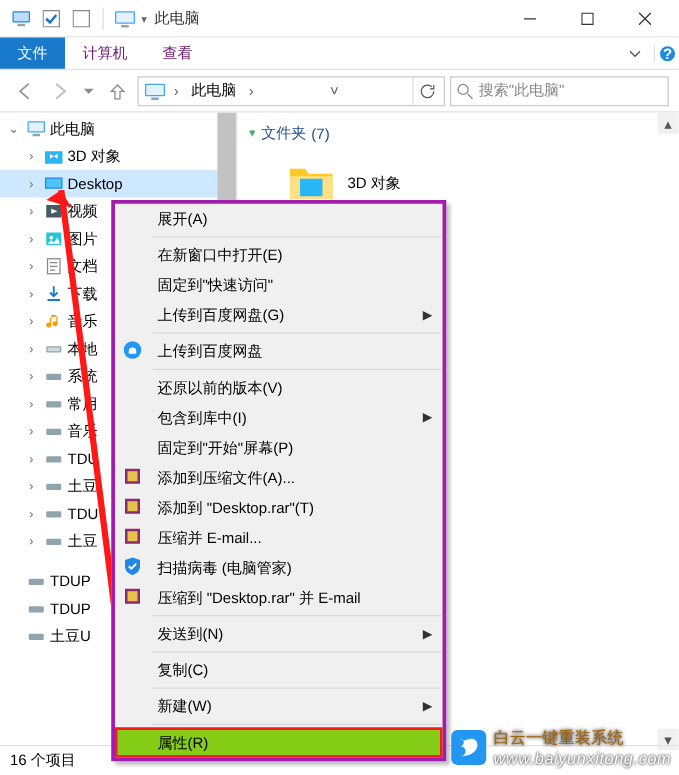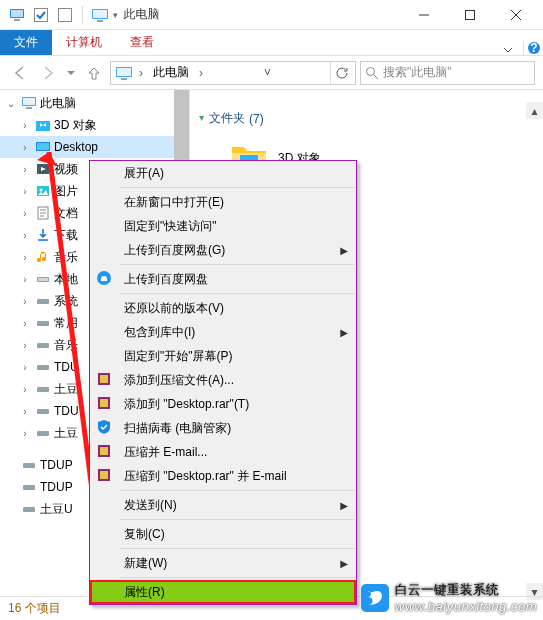--- a/index.html
+++ b/index.html
@@ -7,22 +7,22 @@
 
 .titlebar { height: 30px; background: #fff; display: flex; align-items: center; padding: 0 4px; border-bottom: 1px solid #e5e5e5; }
 .titlebar .qat { display: flex; align-items: center; gap: 6px; padding: 0 4px; }
 .titlebar .qat-item { width: 18px; height: 18px; display: flex; align-items: center; justify-content: center; }
 .titlebar .sep { width: 1px; height: 18px; background: #ddd; margin: 0 4px; }
 .titlebar .wicon { width: 18px; height: 18px; margin: 0 4px; }
 .titlebar .wtitle { color: #333; }
 .win-controls { margin-left: auto; display: flex; }
 .win-btn { width: 46px; height: 30px; display: flex; align-items: center; justify-content: center; color: #666; }
 
-.ribbon { height: 26px; display: flex; align-items: flex-end; border-bottom: 1px solid #e1e1e1; }
-.ribbon-tab { padding: 4px 14px; display: flex; align-items: center; color: #b91c1c; }
+.ribbon { height: 26px; display: flex; align-items: center; border-bottom: 1px solid #e1e1e1; }
+.ribbon-tab { padding: 4px 14px; display: flex; align-items: center; color: #701a75; }
 .ribbon-tab.file { background: #1979ca; color: #fff; }
 .ribbon .expand { margin-left: auto; padding: 0 10px; display: flex; align-items: center; }
 
 .navbar { height: 34px; display: flex; align-items: center; padding: 4px 8px; gap: 4px; border-bottom: 1px solid #e1e1e1; }
 .nav-btn { width: 24px; height: 24px; display: flex; align-items: center; justify-content: center; color: #808080; }
 .addr { flex: 1; height: 24px; border: 1px solid #ccc; display: flex; align-items: center; padding: 0 2px; gap: 4px; }
 .addr .crumb { padding: 0 4px; }
 .addr .chev { color: #666; padding: 0 2px; }
 .addr .pc-icon { width: 18px; height: 18px; margin-left: 2px; }
 .addr .refresh { margin-left: auto; padding: 0 4px; color: #555; border-left: 1px solid #ddd; height: 100%; display:flex; align-items:center; }
@@ -33,43 +33,43 @@
 .tree-scroll { position: absolute; right: 0; top: 0; bottom: 0; width: 15px; background: #f0f0f0; }
 .tree-scroll .thumb { background: #c2c2c2; width: 15px; height: 160px; position: absolute; top: 0; }
 .tree-scroll .arrd { position:absolute; bottom:0; width:15px; height:15px; display:flex; align-items:center; justify-content:center; color:#666;}
 .tree-item { display: flex; align-items: center; height: 22px; padding-left: 4px; gap: 2px; }
 .tree-item.sel { background: #cde8ff; }
 .tree-item .tw { width: 14px; text-align: center; color: #6b6b6b; font-size: 10px; }
 .tree-item .ic { width: 18px; height: 18px; display: flex; align-items: center; justify-content: center; }
 .tree-item .lbl { white-space: nowrap; }
 .indent1 { padding-left: 18px; }
 
-.content { flex: 1; position: relative; padding: 8px 10px; margin-top: 12px; }
+.content { flex: 1; position: relative; padding: 8px 10px; }
 .group-header { display: flex; align-items: center; color: #1a4e8a; gap: 4px; }
 .group-header .chev { color: #4a6; font-size: 10px; transform: rotate(90deg); display:inline-block; }
 .folder-item { display: flex; align-items: center; gap: 10px; margin: 14px 0 0 30px; }
 .folder-ic { width: 38px; height: 34px; }
 .content-scroll { position:absolute; right:0; top:0; bottom:0; width:17px; }
 .content-scroll .btn { width:17px; height:17px; display:flex; align-items:center; justify-content:center; background:#f0f0f0; color:#555;}
 .content-scroll .btn.down { position:absolute; bottom:0; }
 
-.context-menu { position: absolute; left: 89px; top: 160px; width: 268px; background: #f0f0f0; border: 1px solid #a21caf; box-shadow: 3px 3px 3px rgba(0,0,0,.25); z-index: 10; }
+.context-menu { position: absolute; left: 89px; top: 160px; width: 268px; background: #f0f0f0; border: 3px solid #a21caf; box-shadow: 3px 3px 3px rgba(0,0,0,.25); z-index: 10; }
 .cm-item { height: 24px; display: flex; align-items: center; padding-left: 34px; position: relative; }
 .cm-item.hover { background: #84cc16; border: 1px solid #26a0da; padding-left: 33px; }
 .cm-item.highlight { outline: 2px solid #ff1818; outline-offset: -2px; }
 .cm-item .ic { position: absolute; left: 6px; width: 18px; height: 18px; }
 .cm-item .arrow { margin-left: auto; padding-right: 8px; color: #333; font-size: 10px; }
 .cm-sep { height: 1px; background: #d7d7d7; margin: 2px 1px 2px 30px; }
 
-.status { position: absolute; bottom: 0; left: 0; right: 0; height: 24px; border-top: 1px solid #e1e1e1; display: flex; align-items: center; padding: 0 8px; color: #a16207; text-align: center; }
+.status { position: absolute; bottom: 0; left: 0; right: 0; height: 24px; border-top: 1px solid #e1e1e1; display: flex; align-items: center; padding: 0 8px; color: #000000; text-align: center; }
 
 .arrow-annot { position: absolute; z-index: 9; pointer-events: none; }
 .watermark { position: absolute; right: 6px; bottom: 6px; display: flex; align-items: center; gap: 6px; z-index: 20; }
 .watermark .wm-ic { width: 28px; height: 28px; background: #2196f3; border-radius: 5px; display: flex; align-items: center; justify-content: center; }
-.wm-text .ln1 { font-size: 13px; color: #000000; text-shadow: 0 0 3px #555, 0 0 3px #555; }
+.wm-text .ln1 { font-size: 13px; color: #a16207; text-shadow: 0 0 3px #555, 0 0 3px #555; }
 .wm-text .ln2 { font-size: 13px; color: #fff; text-shadow: 0 0 2px #555, 0 0 2px #555; letter-spacing: .5px; font-style: italic; }
 
 svg { display: block; }
 </style>
 </head>
 <body>
 
 <div class="titlebar">
   <div class="qat">
     <span class="qat-item">
@@ -452,34 +452,34 @@
         <svg width="16" height="16">
           <rect x="2" y="2" width="12" height="12" fill="#8d2a6f"></rect>
           <rect x="4" y="4" width="8" height="8" fill="#e8c34b"></rect>
         </svg>
       </span>
       <span>添加到 "Desktop.rar"(T)</span>
     </div>
   <div class="cm-item">
       <span class="ic">
         <svg width="16" height="16">
+          <rect x="2" y="2" width="12" height="12" fill="#8d2a6f"></rect>
+          <rect x="4" y="4" width="8" height="8" fill="#e8c34b"></rect>
+        </svg>
+      </span>
+      <span>压缩并 E-mail...</span>
+    </div>
+  <div class="cm-item">
+      <span class="ic">
+        <svg width="16" height="16">
           <path d="M8 1l6 2v5c0 4-3 6-6 7-3-1-6-3-6-7V3z" fill="#1e88e5"></path>
           <path d="M5 8l2 2 4-4" stroke="#fff" fill="none" stroke-width="1.5"></path>
         </svg>
       </span>
       <span>扫描病毒 (电脑管家)</span>
-    </div>
-  <div class="cm-item">
-      <span class="ic">
-        <svg width="16" height="16">
-          <rect x="2" y="2" width="12" height="12" fill="#8d2a6f"></rect>
-          <rect x="4" y="4" width="8" height="8" fill="#e8c34b"></rect>
-        </svg>
-      </span>
-      <span>压缩并 E-mail...</span>
     </div>
   <div class="cm-item">
       <span class="ic">
         <svg width="16" height="16">
           <rect x="2" y="2" width="12" height="12" fill="#8d2a6f"></rect>
           <rect x="4" y="4" width="8" height="8" fill="#e8c34b"></rect>
         </svg>
       </span>
       <span>压缩到 "Desktop.rar" 并 E-mail</span>
     </div>

